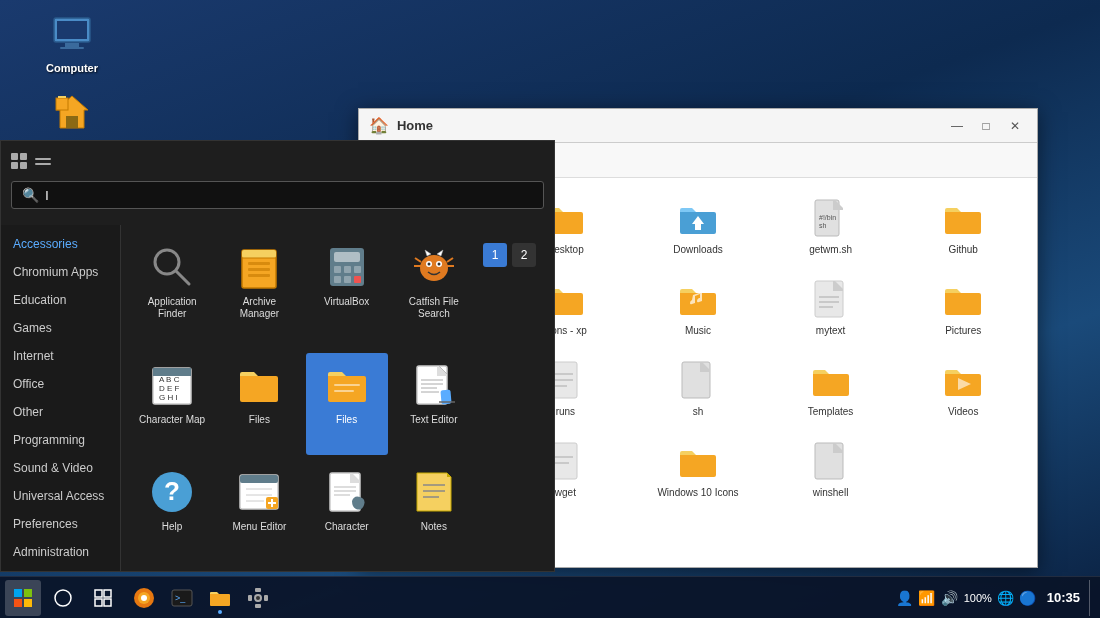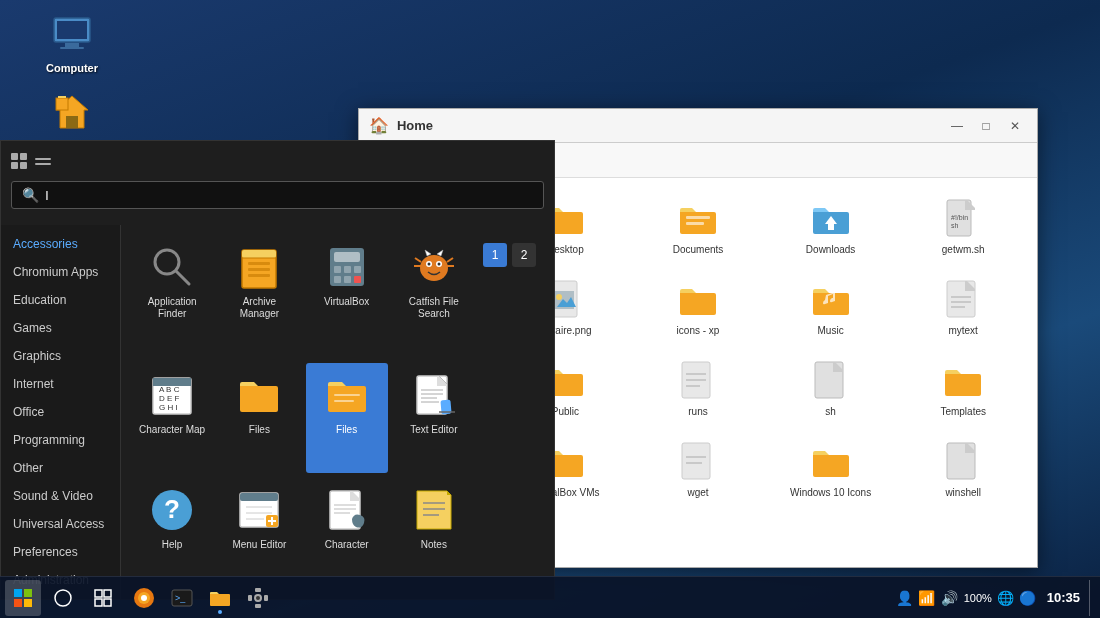--- a/index.html
+++ b/index.html
@@ -431,25 +431,24 @@
       </div>
     </div>
 
     <div class="start-menu-body">
 
       <div class="menu-sidebar">
         <div class="menu-sidebar-item active">Accessories</div>
         <div class="menu-sidebar-item">Chromium Apps</div>
         <div class="menu-sidebar-item">Education</div>
         <div class="menu-sidebar-item">Games</div>
-        <div class="menu-sidebar-item">Graphics</div>
         <div class="menu-sidebar-item">Internet</div>
         <div class="menu-sidebar-item">Office</div>
+        <div class="menu-sidebar-item">Other</div>
         <div class="menu-sidebar-item">Programming</div>
-        <div class="menu-sidebar-item">Other</div>
         <div class="menu-sidebar-item">Sound &amp; Video</div>
         <div class="menu-sidebar-item">Universal Access</div>
         <div class="menu-sidebar-item">Preferences</div>
         <div class="menu-sidebar-item">Administration</div>
       </div>
 
       <div class="menu-apps">
         <div class="apps-grid">
 
           <div class="app-item">
@@ -674,31 +673,20 @@
       <div class="file-item">
         <div class="file-icon">
           <svg width="40" height="36" viewBox="0 0 40 36">
             <path d="M2 12 L2 32 Q2 34 4 34 L36 34 Q38 34 38 32 L38 14 Q38 12 36 12 Z" fill="#f5a623"></path>
             <path d="M2 12 L2 10 Q2 8 4 8 L14 8 L18 12 Z" fill="#f5d060"></path>
           </svg>
         </div>
         <span class="file-name">Desktop</span>
       </div>
 
-      <div class="file-item">
-        <div class="file-icon">
-          <svg width="40" height="36" viewBox="0 0 40 36">
-            <path d="M2 12 L2 32 Q2 34 4 34 L36 34 Q38 34 38 32 L38 14 Q38 12 36 12 Z" fill="#f5a623"></path>
-            <path d="M2 12 L2 10 Q2 8 4 8 L14 8 L18 12 Z" fill="#f5d060"></path>
-            <rect x="8" y="16" width="24" height="3" rx="1" fill="rgba(255,255,255,0.6)"></rect>
-            <rect x="8" y="22" width="18" height="3" rx="1" fill="rgba(255,255,255,0.6)"></rect>
-          </svg>
-        </div>
-        <span class="file-name">Documents</span>
-      </div>
 
       <div class="file-item">
         <div class="file-icon">
           <svg width="40" height="36" viewBox="0 0 40 36">
             <path d="M2 12 L2 32 Q2 34 4 34 L36 34 Q38 34 38 32 L38 14 Q38 12 36 12 Z" fill="#4a9fd5"></path>
             <path d="M2 12 L2 10 Q2 8 4 8 L14 8 L18 12 Z" fill="#7ec8f5"></path>
             <polygon points="20,16 14,24 17,24 17,30 23,30 23,24 26,24" fill="white"></polygon>
           </svg>
         </div>
         <span class="file-name">Downloads</span>

